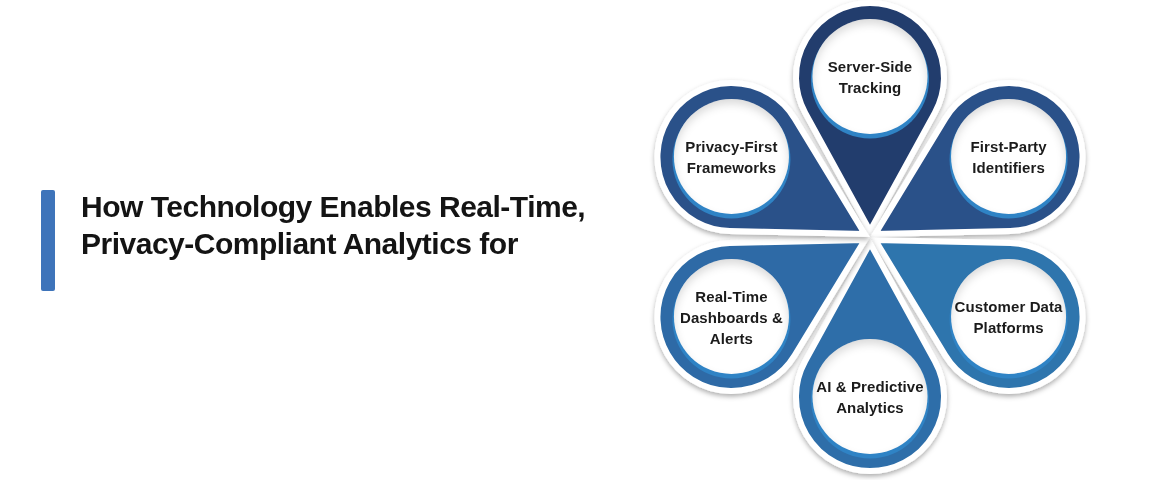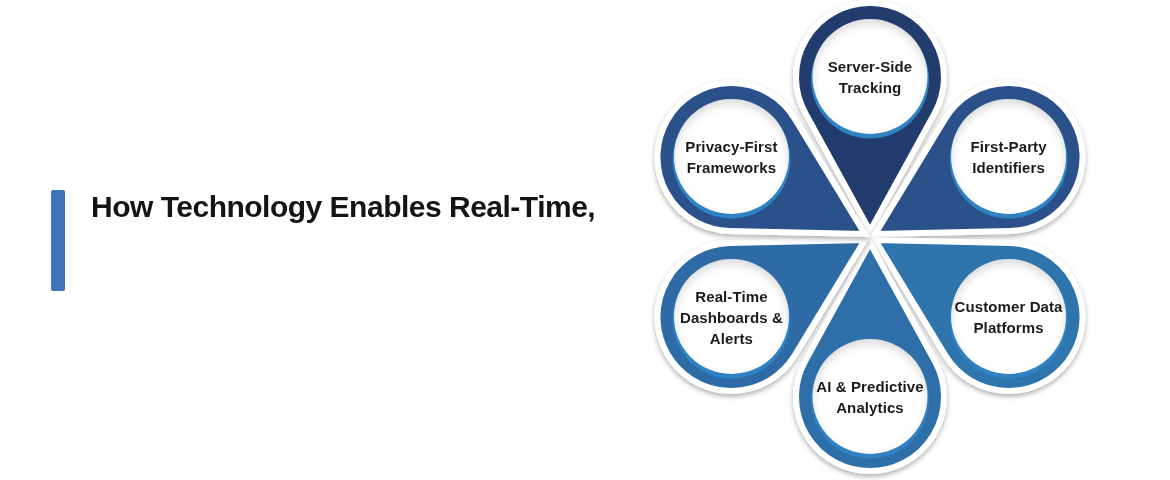--- a/index.html
+++ b/index.html
@@ -12,21 +12,21 @@
     font-family: "Liberation Sans", sans-serif;
   }
   .stage {
     position: relative;
     width: 1170px;
     height: 480px;
     background: #ffffff;
   }
   .title-block {
     position: absolute;
-    left: 51px;
+    left: 41px;
     top: 188px;
     display: flex;
     align-items: stretch;
   }
   .accent-bar {
     width: 14px;
     height: 101px;
     border-radius: 2px;
     margin-top: 2px;
   }
@@ -54,20 +54,21 @@
 </style>
 </head>
 <body>
 
 <div class="stage">
 
   <div class="title-block">
     <div class="accent-bar" style="background: rgb(62, 116, 186);"></div>
     <div class="title-lines" style="color: rgb(20, 20, 20);">
       <div>How Technology Enables Real-Time,</div>
+      <div>Privacy-Compliant Analytics for</div>
     </div>
   </div>
 
   <svg class="flower-svg" id="flower-svg" width="1170" height="480" viewBox="0 0 1170 480">
     <defs>
       <filter id="petalShadow" x="-20%" y="-20%" width="140%" height="140%">
         <feDropShadow dx="0" dy="2.5" stdDeviation="2.5" flood-color="#000000" flood-opacity="0.32"></feDropShadow>
       </filter>
       <filter id="insetTop" x="-30%" y="-30%" width="160%" height="160%">
         <feOffset in="SourceAlpha" dy="5" result="off"></feOffset>

